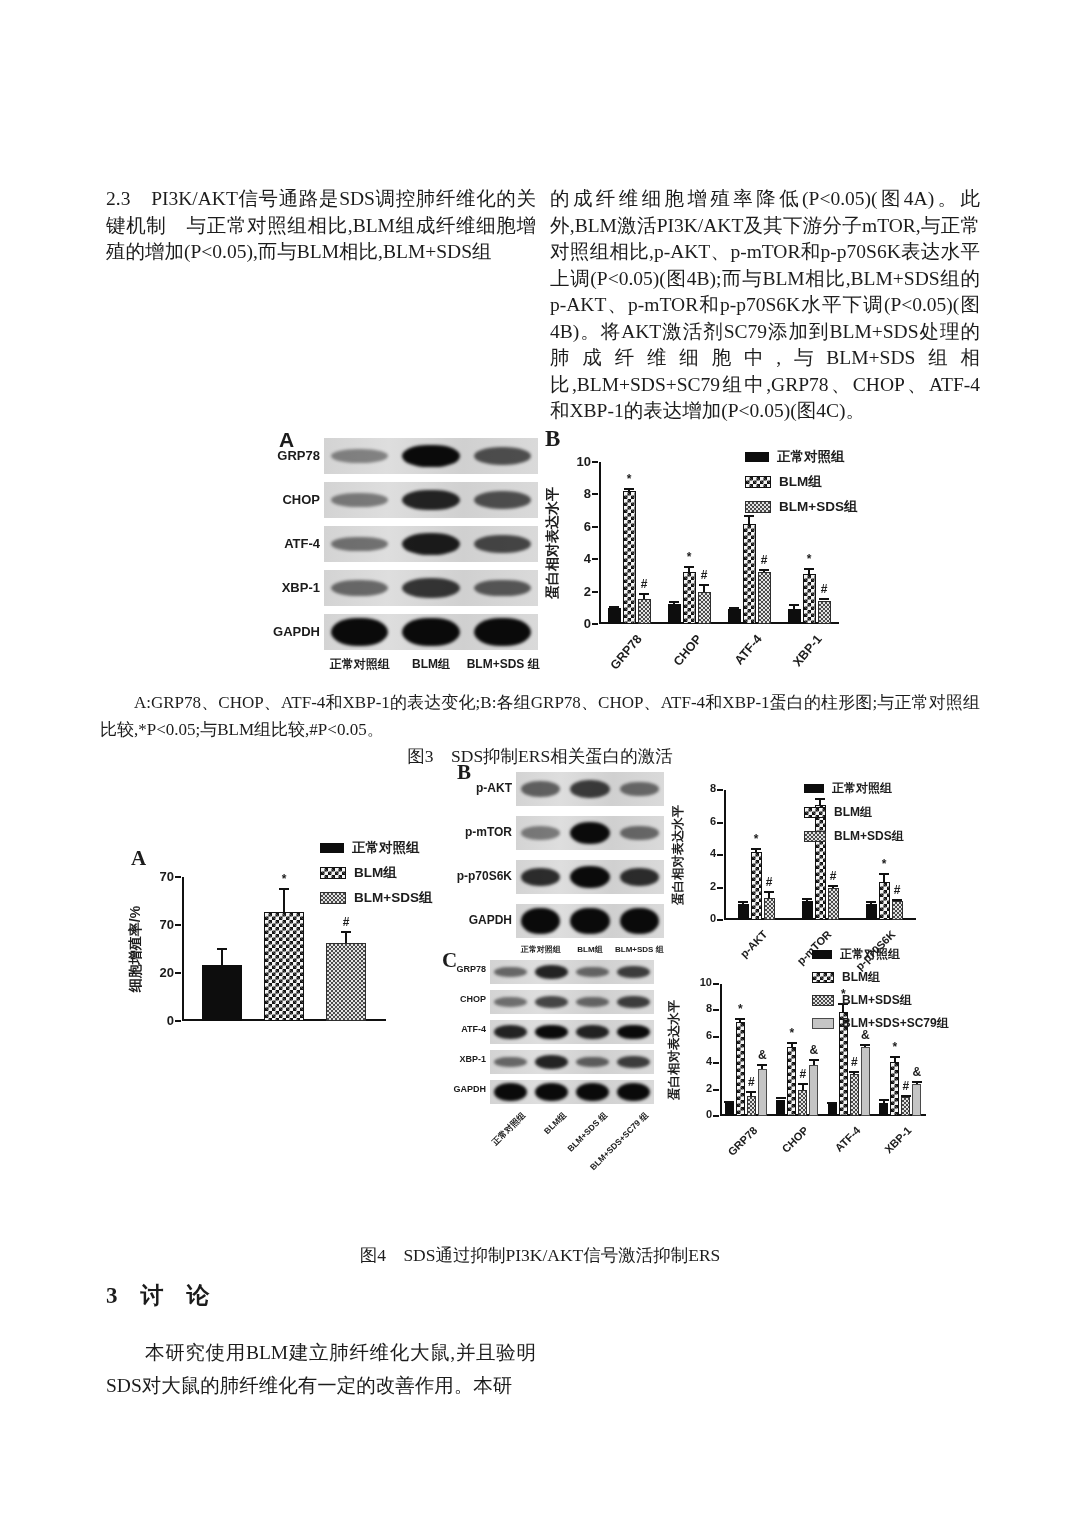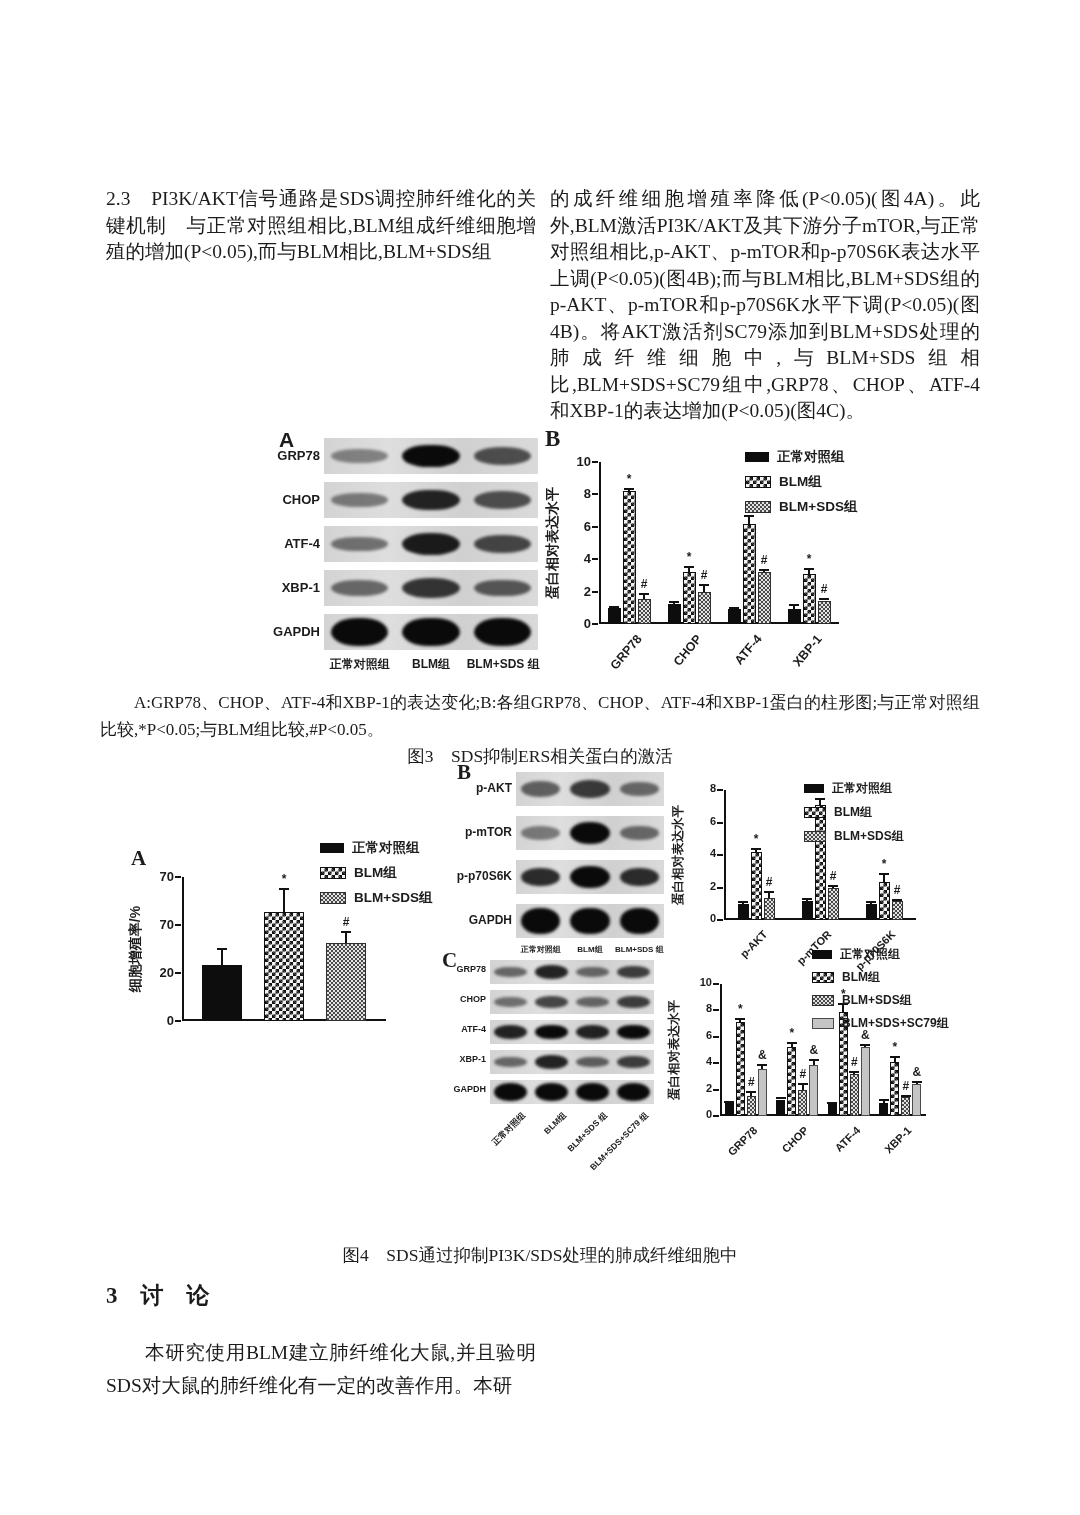--- a/index.html
+++ b/index.html
@@ -463,18 +463,18 @@
           <div class="sw pat-dots"></div>
           <div class="legend-label">BLM+SDS组</div>
         </div>
         <div class="legend-item">
           <div class="sw pat-light"></div>
           <div class="legend-label">BLM+SDS+SC79组</div>
         </div>
       </div>
     </div>
 
-  <div class="figtitle" style="top:1243px;">图4　SDS通过抑制PI3K/SDS处理的肺成纤维细胞中</div>
+  <div class="figtitle" style="top:1243px;">图4　SDS通过抑制PI3K/AKT信号激活抑制ERS</div>
 
   <h2 class="disc-h" style="left:106px;top:1280px;">3　讨　论</h2>
   <p class="disc-p" style="left:106px;top:1336px;line-height:33px;text-indent:2em;">本研究使用BLM建立肺纤维化大鼠,并且验明SDS对大鼠的肺纤维化有一定的改善作用。本研</p>
 
 </div>
 
 </body></html>

